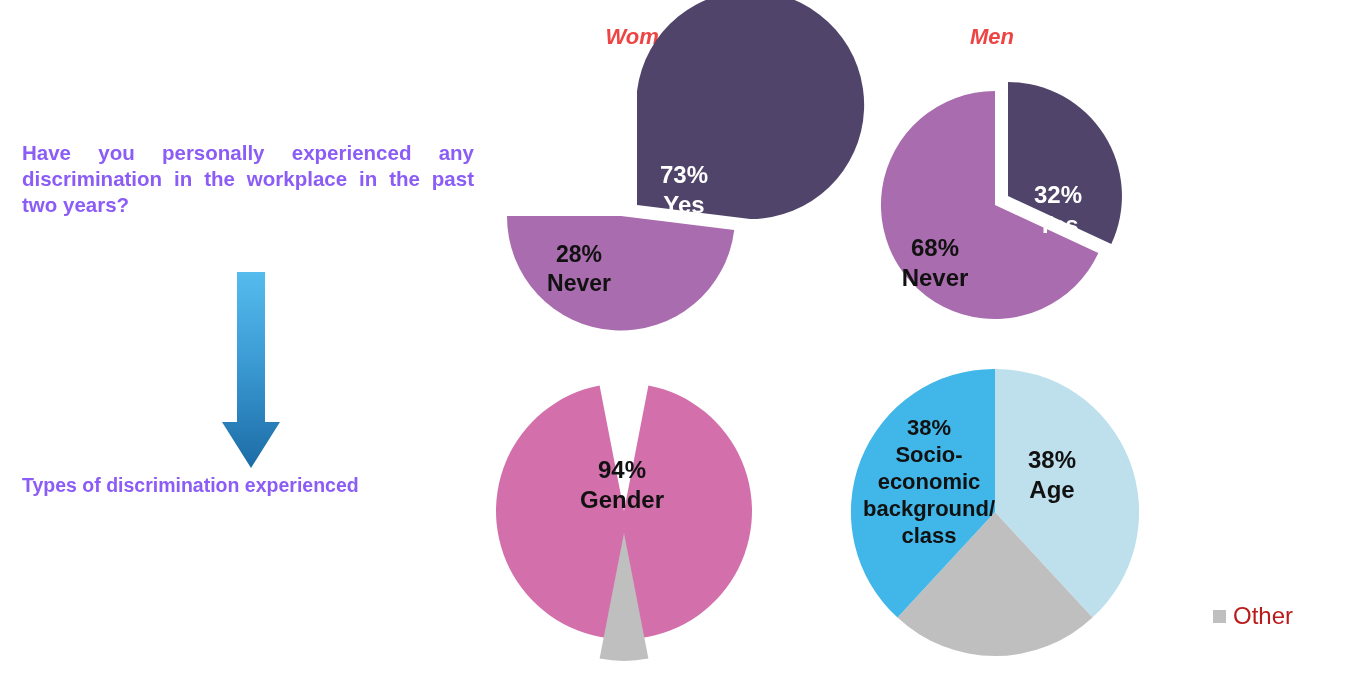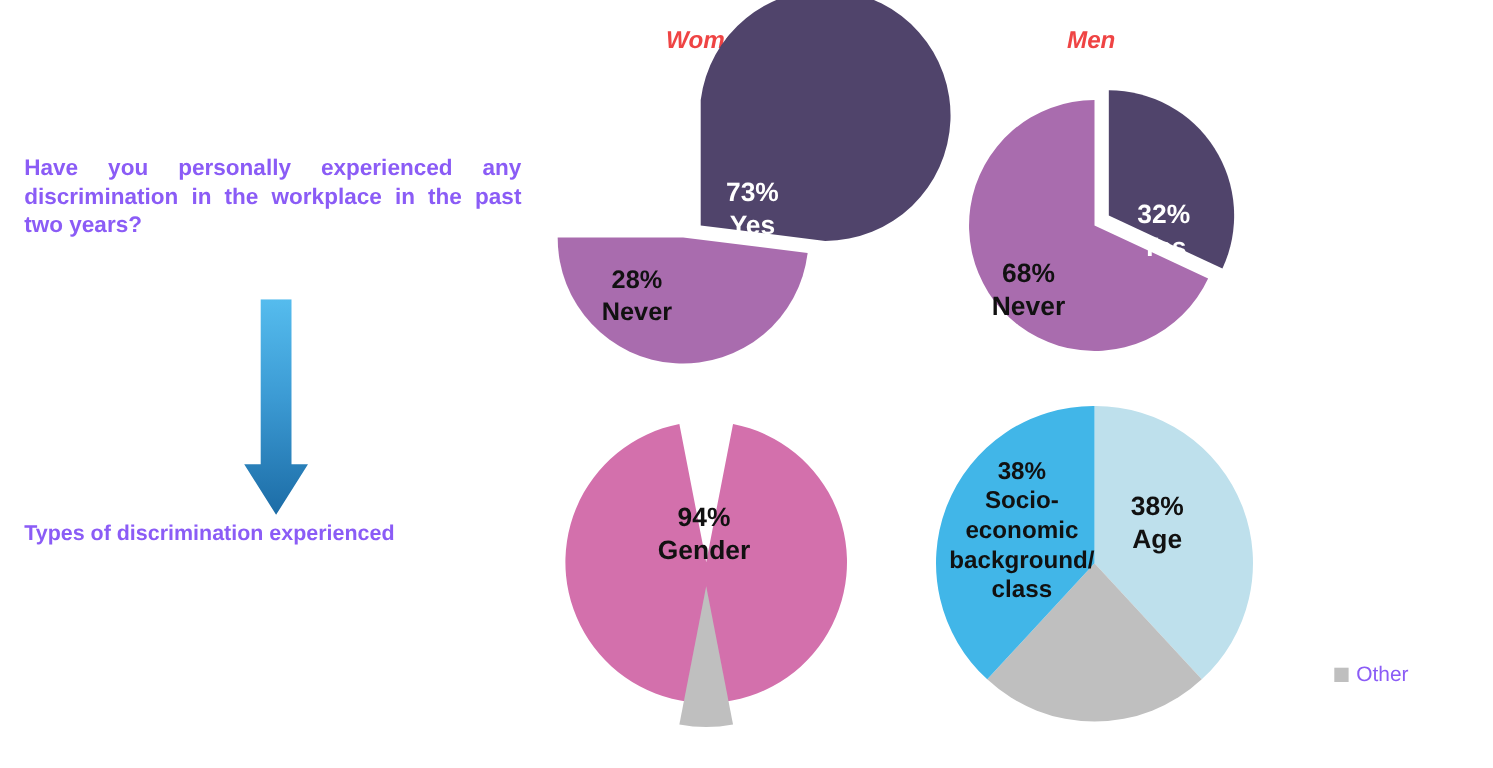--- a/index.html
+++ b/index.html
@@ -62,21 +62,21 @@
   }
   #header-women { left: 545px; width: 200px; }
   #header-men   { left: 892px; width: 200px; font-style: italic; }
 
   
   .pie-frame {
     position: absolute;
   }
   #pie-women   { left: 480px;  top: 55px;  width: 320px; height: 310px; }
   #pie-men     { left: 835px;  top: 55px;  width: 330px; height: 310px; }
-  #pie-types-w { left: 492px;  top: 368px; width: 320px; height: 330px; }
+  #pie-types-w { left: 474px;  top: 368px; width: 320px; height: 330px; }
   #pie-types-m { left: 840px;  top: 362px; width: 320px; height: 300px; }
 
   .pie-frame svg { display: block; width: 100%; height: 100%; overflow: visible; }
 
   .slice-label {
     font-family: "Liberation Sans", sans-serif;
     font-weight: bold;
     text-anchor: middle;
   }
   .label-dark  { fill: #ffffff; }
@@ -91,23 +91,23 @@
     align-items: center;
     gap: 7px;
   }
   #legend-other .swatch {
     width: 13px;
     height: 13px;
     background: #bfbfbf;
     display: inline-block;
   }
   #legend-other .legend-text {
-    font-size: 19px;
+    font-size: 24px;
     font-weight: normal;
-    color: #8b5cf6;
+    color: #b91c1c;
     line-height: 1;
   }
 </style>
 </head>
 <body>
 
 <div id="question-text">Have you personally experienced any discrimination in the workplace in the past two years?</div>
 
 <div id="flow-arrow">
   <svg viewBox="0 0 66 198" xmlns="http://www.w3.org/2000/svg">

